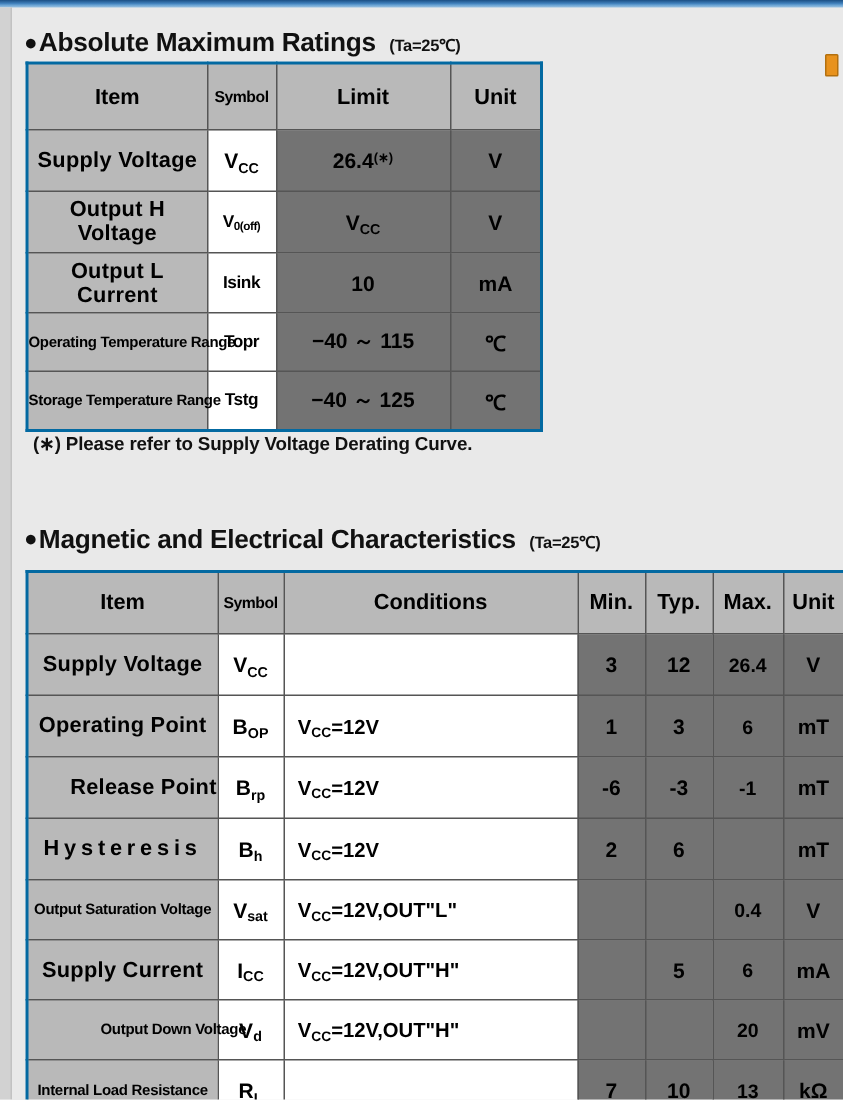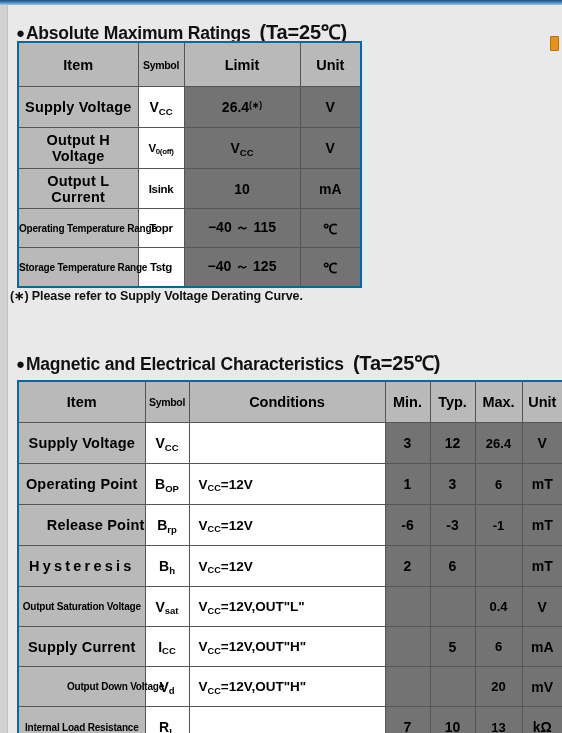--- a/index.html
+++ b/index.html
@@ -62,21 +62,21 @@
     align-items: baseline;
   }
   .bullet {
     font-size: 15px;
     line-height: 1;
     margin-right: 1px;
     position: relative;
     top: -1px;
   }
   .head-ta {
-    font-size: 20px;
+    font-size: 11px;
     font-weight: bold;
     margin-left: 9px;
   }
 
   
   table {
     border-collapse: collapse;
     table-layout: fixed;
     background: #fff;
   }
@@ -154,21 +154,21 @@
     font-size: 12.5px;
     font-weight: bold;
     letter-spacing: -0.1px;
     color: #111;
     white-space: nowrap;
   }
 
   
   #sec1-head { position: absolute; top: 13px;  left: 8px; }
   #table1    { position: absolute; top: 36px;  left: 9px; width: 343px; }
-  #note1     { position: absolute; top: 283px; left: 2px; }
+  #note1     { position: absolute; top: 283px; left: 14px; }
   #sec2-head { position: absolute; top: 344px; left: 8px; }
   #table2    { position: absolute; top: 375px; left: 9px; width: 545px; }
 </style>
 </head>
 <body>
 
 <div id="top-bar"></div>
 <div id="left-gutter"></div>
 <div id="right-marker"></div>
 

